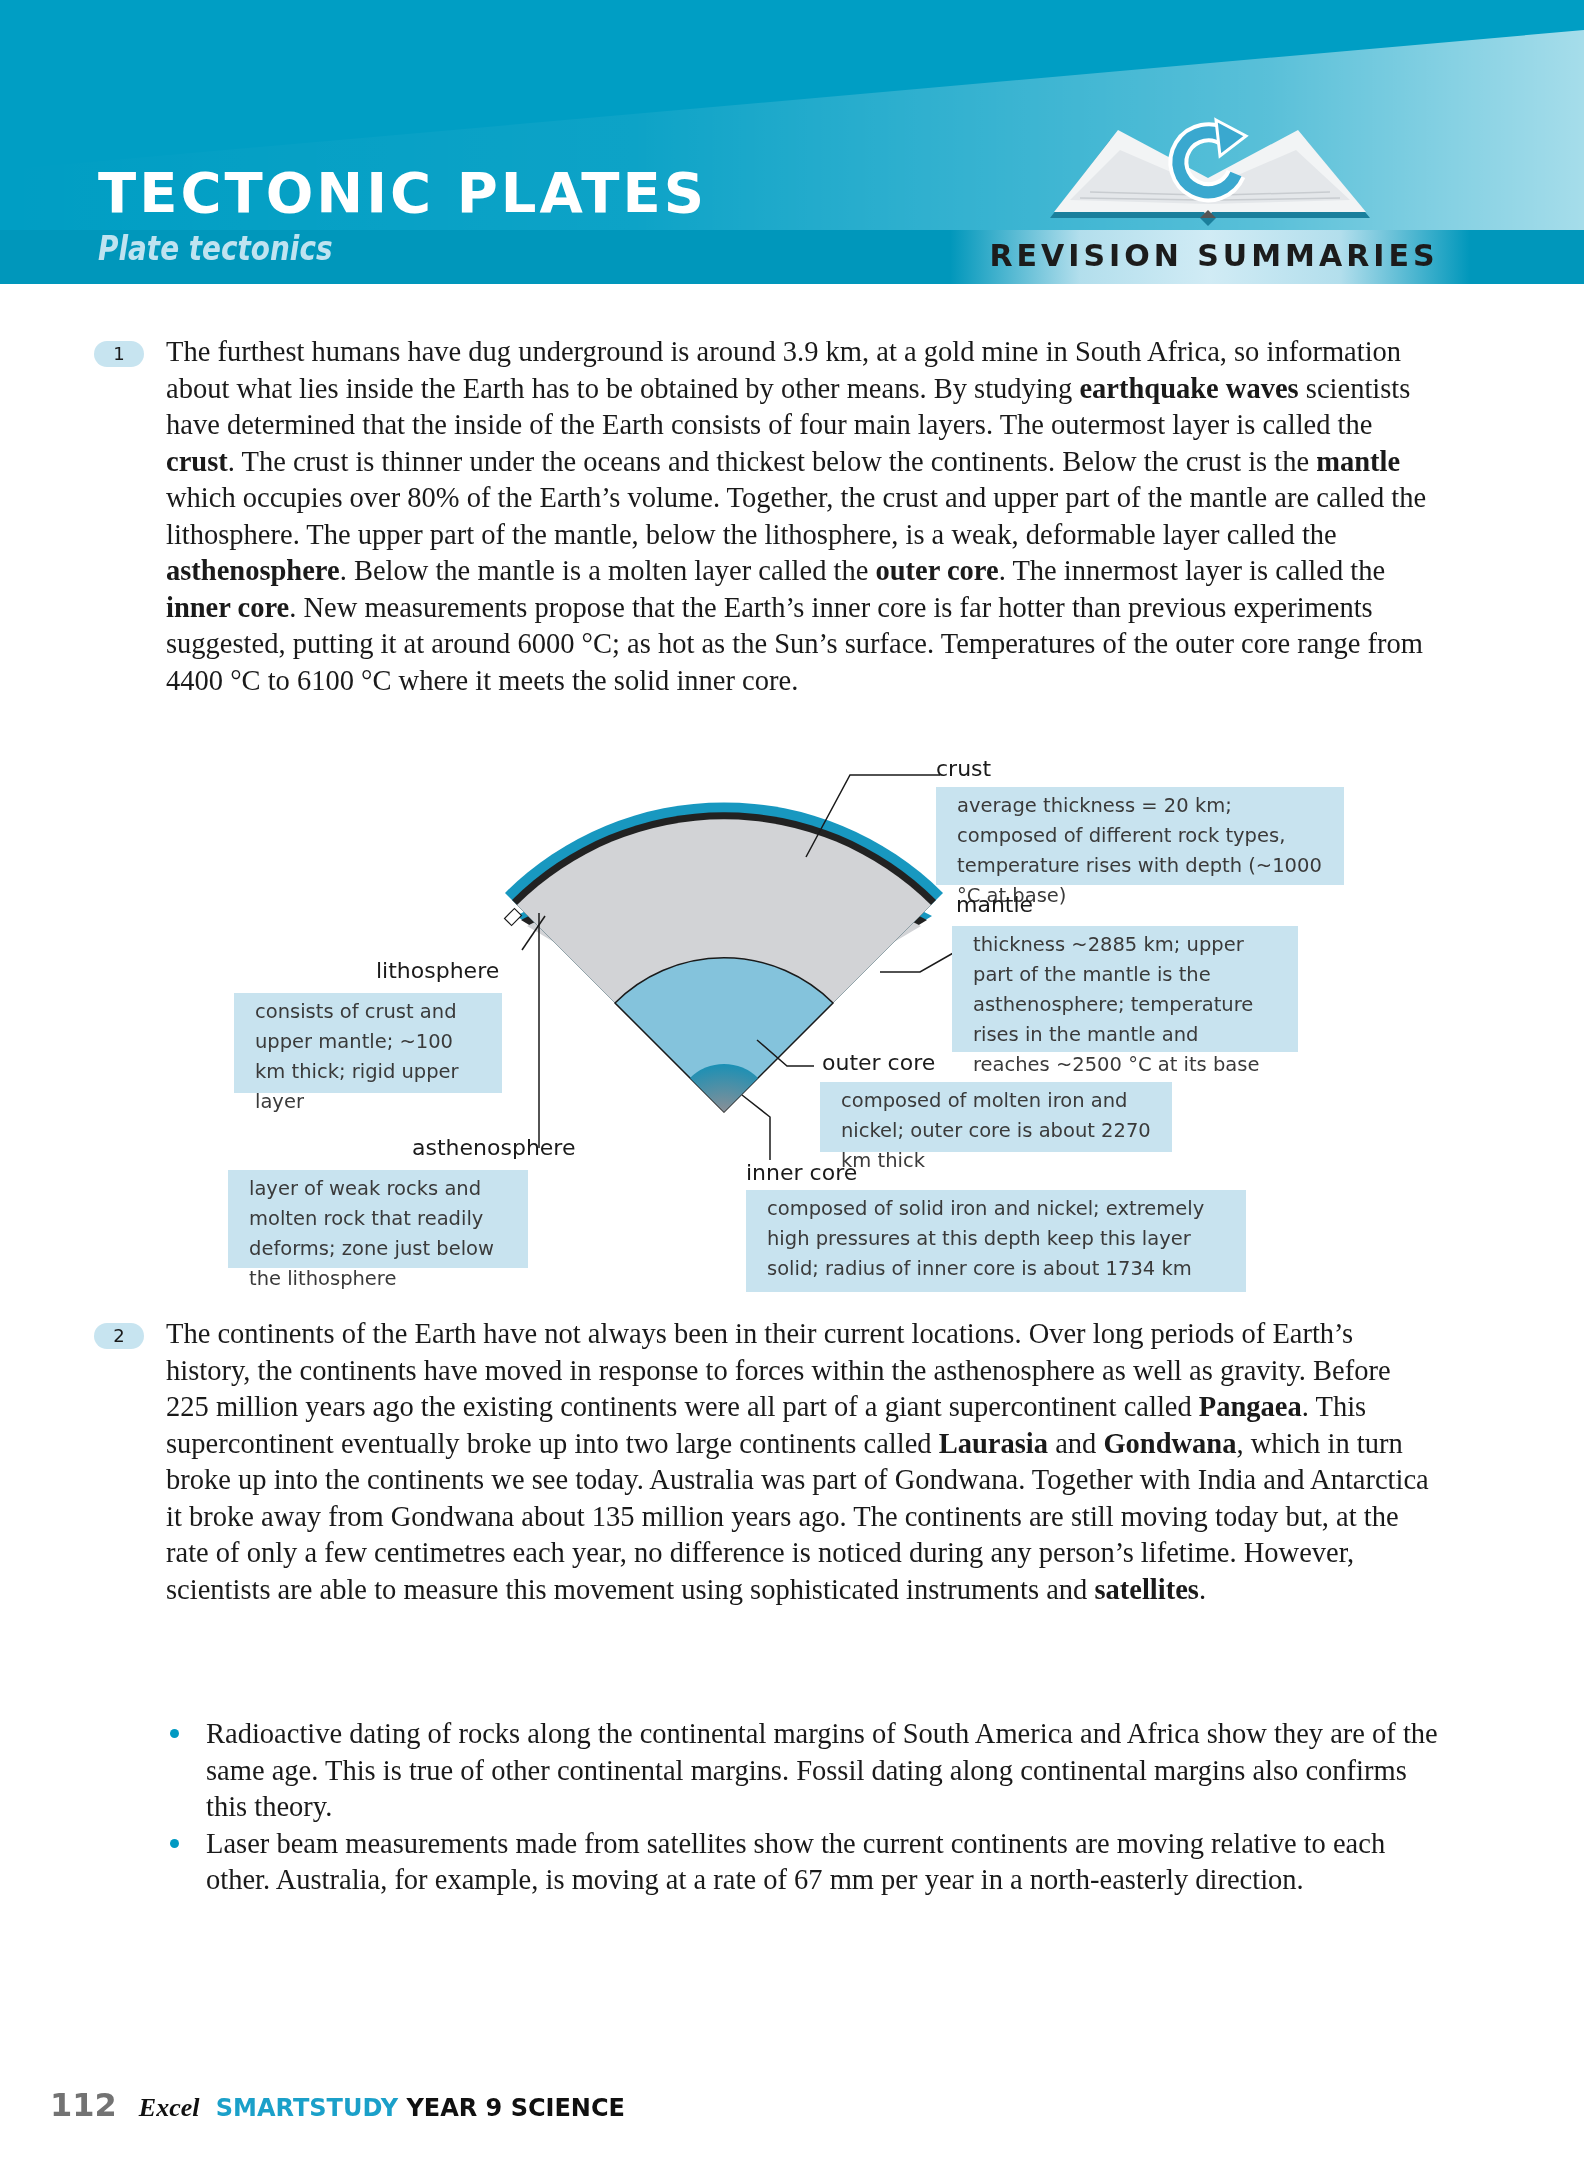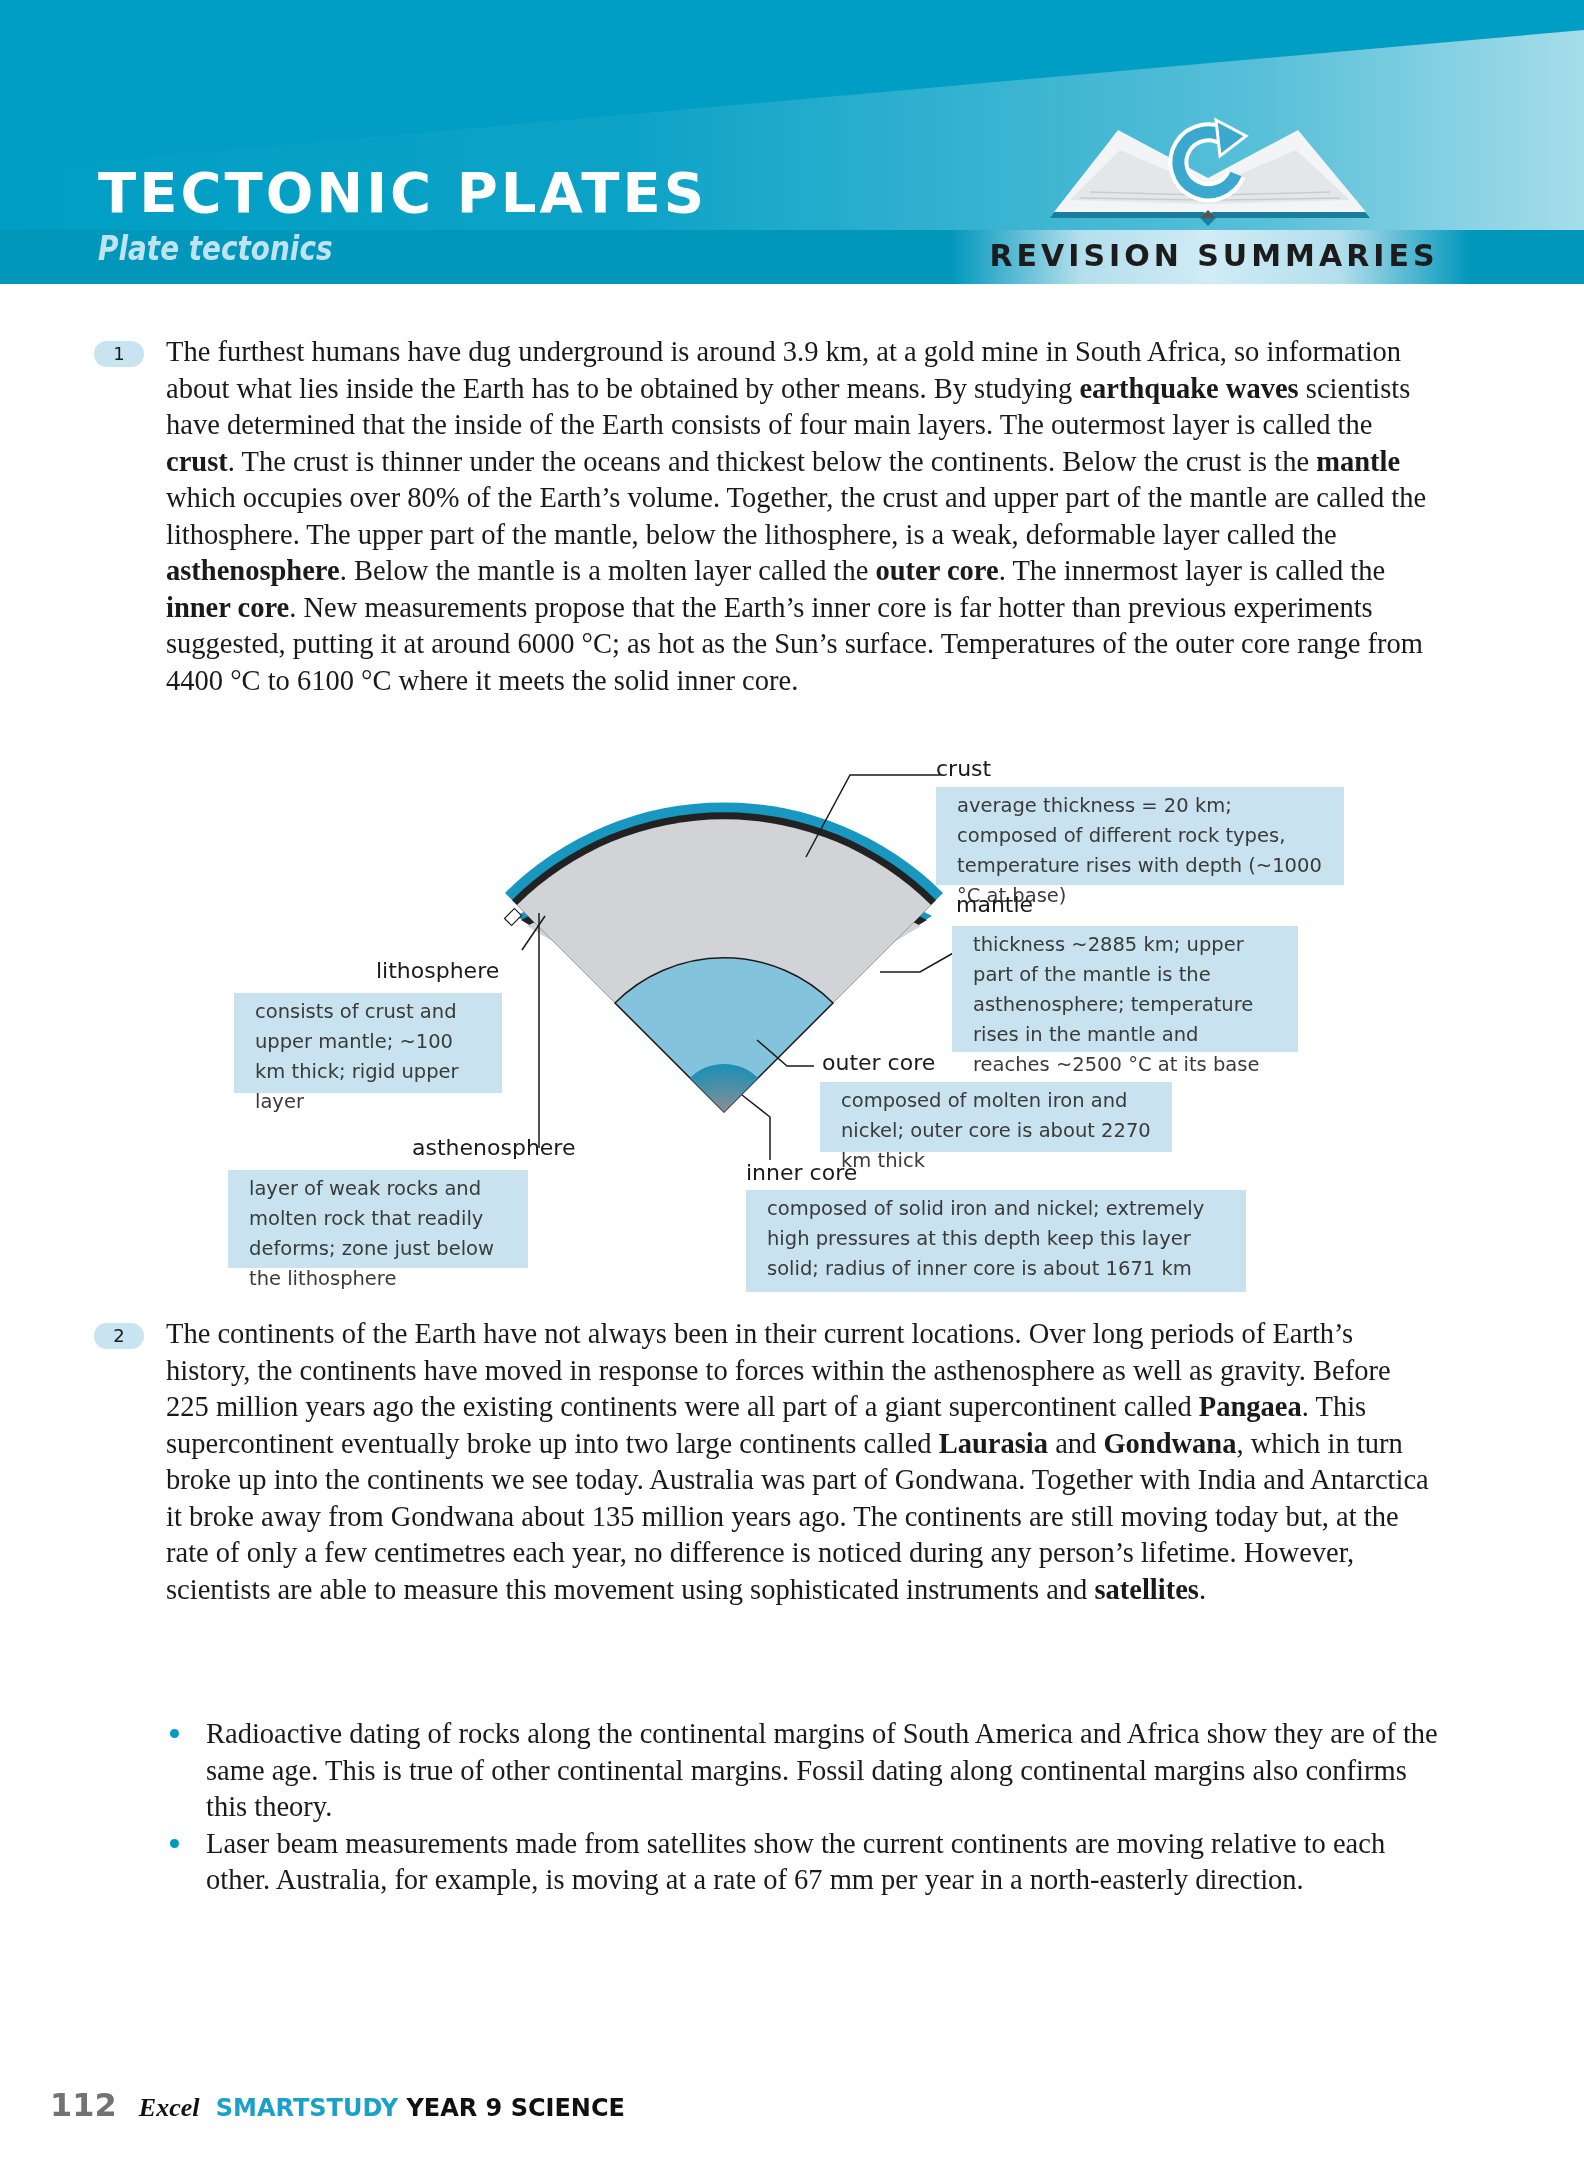--- a/index.html
+++ b/index.html
@@ -99,21 +99,21 @@
   <div class="lbl" style="left:376px; top:208px;">lithosphere</div>
   <div class="box" style="left:234px; top:243px; width:268px; height:100px;">consists of crust and upper mantle; ~100 km thick; rigid upper layer</div>
 
   <div class="lbl" style="left:822px; top:300px;">outer core</div>
   <div class="box" style="left:820px; top:332px; width:352px; height:70px;">composed of molten iron and nickel; outer core is about 2270 km thick</div>
 
   <div class="lbl" style="left:412px; top:385px;">asthenosphere</div>
   <div class="box" style="left:228px; top:420px; width:300px; height:98px;">layer of weak rocks and molten rock that readily deforms; zone just below the lithosphere</div>
 
   <div class="lbl" style="left:746px; top:410px;">inner core</div>
-  <div class="box" style="left:746px; top:440px; width:500px; height:102px;">composed of solid iron and nickel; extremely high pressures at this depth keep this layer solid; radius of inner core is about 1671 km</div>
+  <div class="box" style="left:746px; top:440px; width:500px; height:102px;">composed of solid iron and nickel; extremely high pressures at this depth keep this layer solid; radius of inner core is about 1734 km</div>
 </div>
 
 <div class="badge" style="left:94px; top:1323px;">2</div>
 <div class="para" id="para2" style="top:1316px;"><span>The continents of the Earth have not always been in their current locations. Over long periods of Earth’s history, the continents have moved in response to forces within the asthenosphere as well as gravity. Before 225 million years ago the existing continents were all part of a giant supercontinent called </span><b>Pangaea</b><span>. This supercontinent eventually broke up into two large continents called </span><b>Laurasia</b><span> and </span><b>Gondwana</b><span>, which in turn broke up into the continents we see today. Australia was part of Gondwana. Together with India and Antarctica it broke away from Gondwana about 135 million years ago. The continents are still moving today but, at the rate of only a few centimetres each year, no difference is noticed during any person’s lifetime. However, scientists are able to measure this movement using sophisticated instruments and </span><b>satellites</b><span>.</span></div>
 
 <div class="bullets">
   <div class="bullet"><span class="dot"></span><span>Radioactive dating of rocks along the continental margins of South America and Africa show they are of the same age. This is true of other continental margins. Fossil dating along continental margins also confirms this theory.</span></div>
   <div class="bullet"><span class="dot"></span><span>Laser beam measurements made from satellites show the current continents are moving relative to each other. Australia, for example, is moving at a rate of 67 mm per year in a north-easterly direction.</span></div>
 </div>
 

